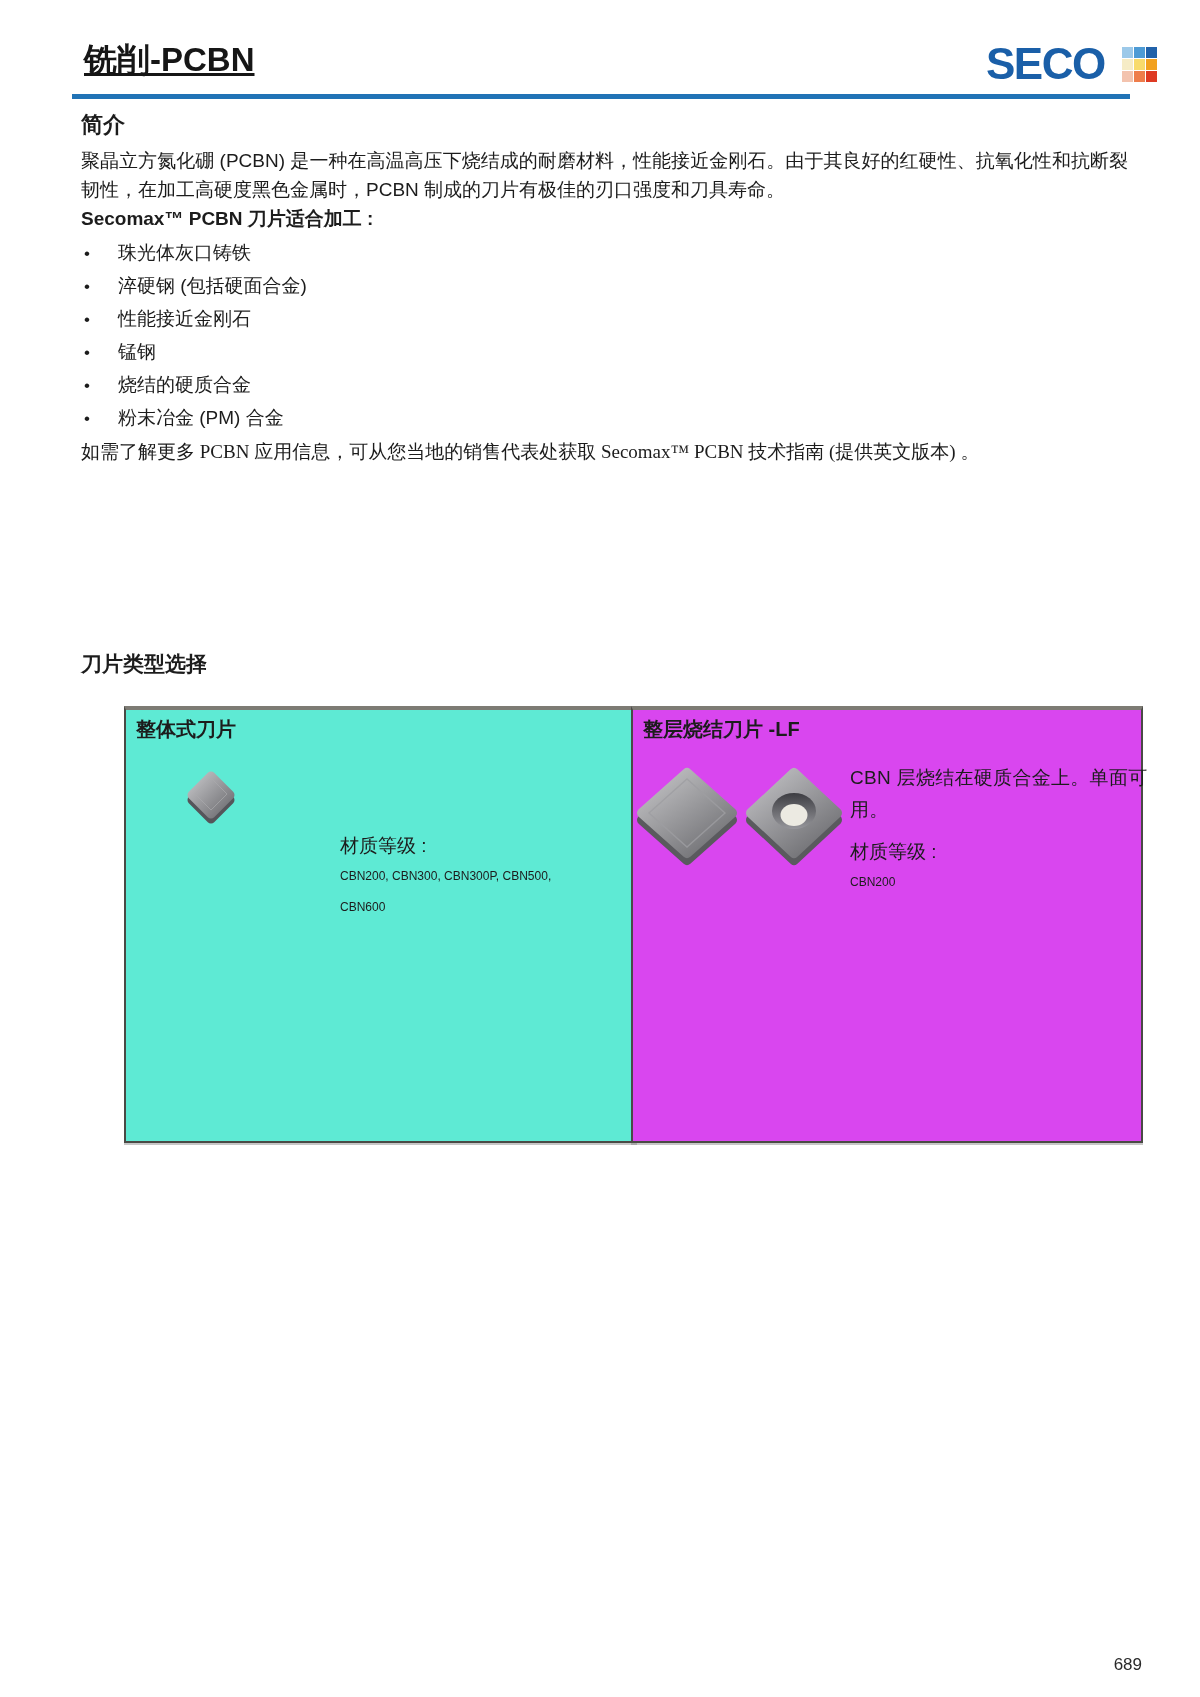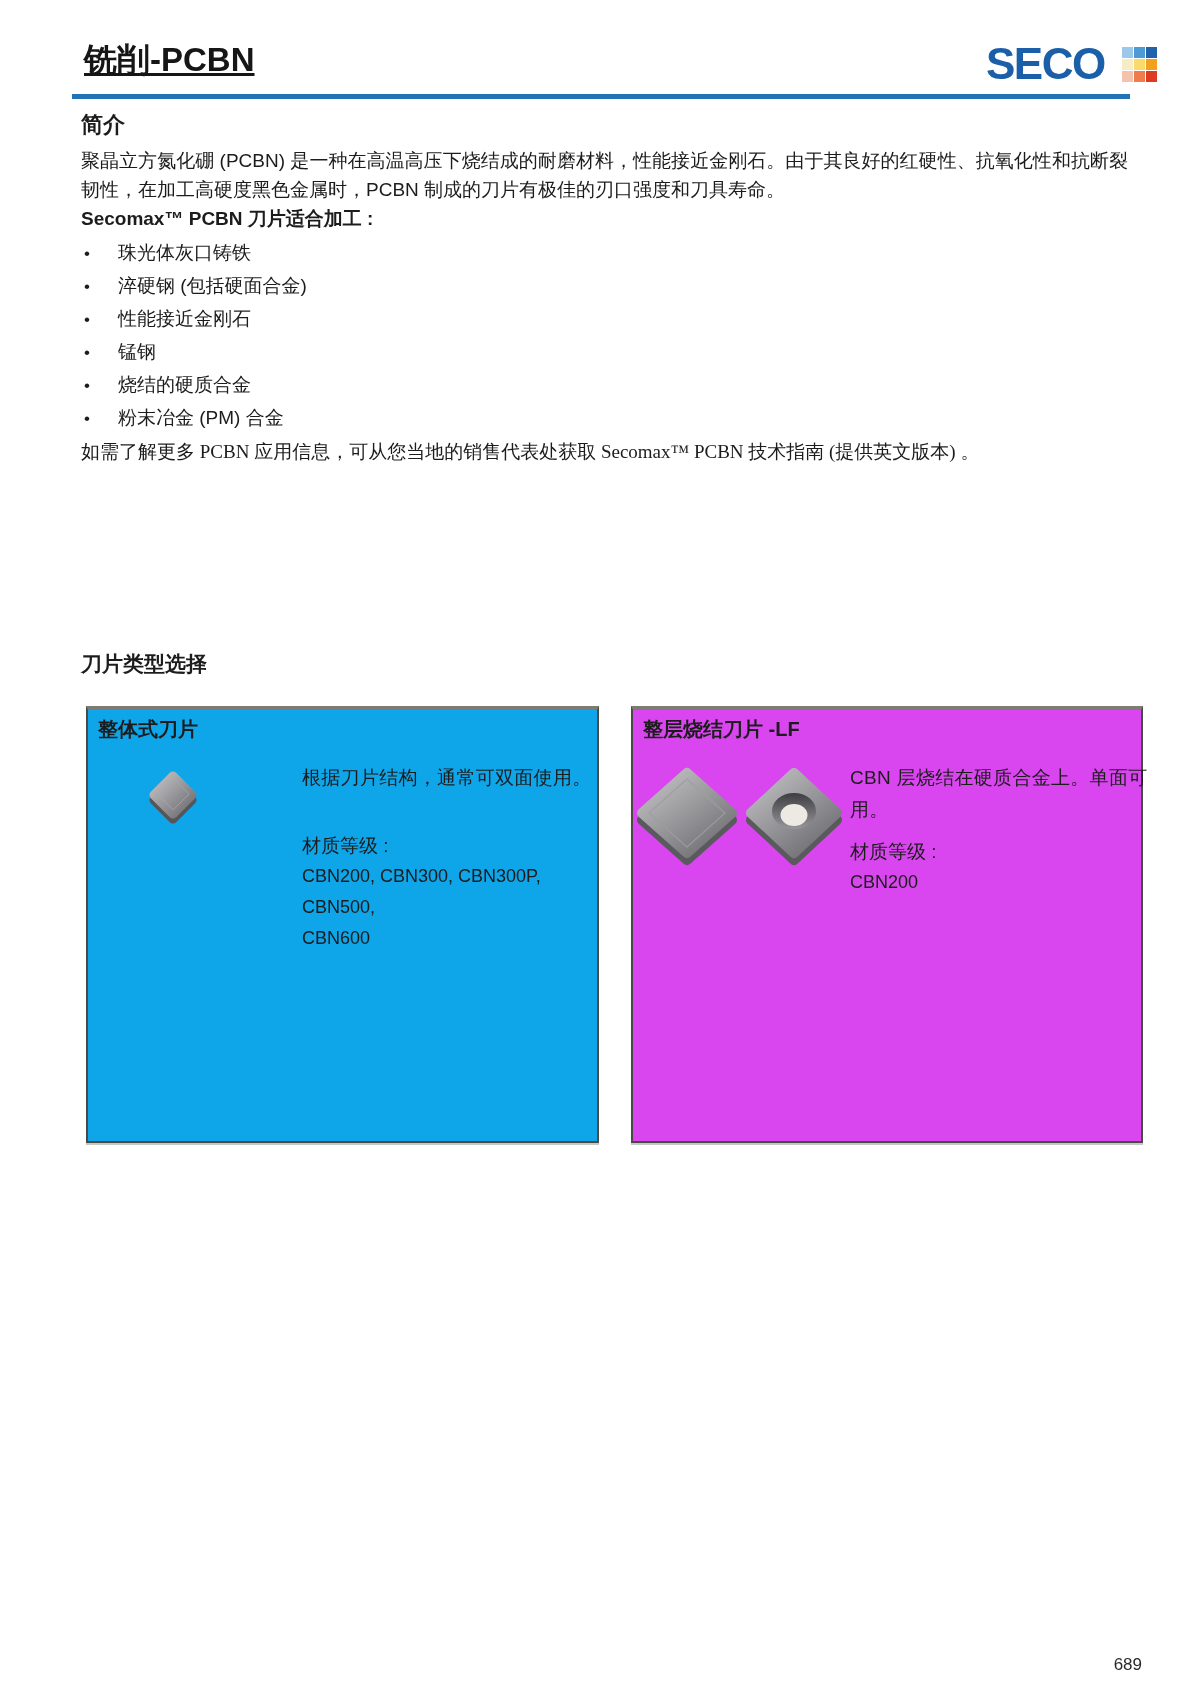--- a/index.html
+++ b/index.html
@@ -29,21 +29,21 @@
   .card{background:#FCF2D2;border:2px solid #4A4A45;border-top:4px solid #7D7B74;box-sizing:border-box;}
   .card-left{left:86px;top:706px;width:513px;height:437px;box-shadow:0 2px 0 rgba(130,130,130,.45);}
   .card-right{left:631px;top:706px;width:512px;height:437px;box-shadow:0 2px 0 rgba(130,130,130,.45);}
   .card-title{left:10px;top:6px;font-size:20px;font-weight:700;}
   .card-desc{font-size:19px;line-height:32px;letter-spacing:.3px;width:300px;}
   .desc-left{left:214px;top:52px;}
   .desc-right{left:217px;top:52px;}
   .card-grades{width:310px;font-size:19px;line-height:31px;}
   .grades-left{left:214px;top:120px;}
   .grades-right{left:217px;top:126px;}
-  .grade-line{font-size:18px;line-height:31px;}
+  .grade-line{font-size:12px;line-height:31px;}
   .insert-small{left:57px;top:56px;}
   .insert-a{left:2px;top:54px;}
   .insert-b{left:112px;top:54px;}
   .page-number{top:1655px;right:58px;font-size:17px;color:#2a2a2a;}
 </style>
 </head>
 <body>
 
 <div class="abs doc-title">铣削-PCBN</div>
 
@@ -85,36 +85,35 @@
   </div>
   <div class="bullet-row">
     <span class="bullet-dot">•</span><span>粉末冶金 (PM) 合金</span>
   </div>
 </div>
 
 <div class="abs note-para">如需了解更多 PCBN 应用信息，可从您当地的销售代表处获取 Secomax™ PCBN 技术指南 (提供英文版本) 。</div>
 
 <div class="abs sel-heading">刀片类型选择</div>
 
-<div class="abs card card-left" style="background-color: #0ea5e9;">
+<div class="abs card card-left" style="background-color: #5eead4; margin-left: 38px;">
   <div class="abs card-title">整体式刀片</div>
 
   <svg class="abs insert-small" width="56" height="62" viewBox="0 0 56 62">
     <defs>
       <linearGradient id="gS" x1="0" y1="0" x2="1" y2="1">
         <stop offset="0" stop-color="#c3c3c6"></stop>
           <stop offset="1" stop-color="#6c6c70"></stop>
       </linearGradient>
     </defs>
     <path d="M28 15 L47 34 L28 53 L9 34 Z" fill="#55555a" stroke="#55555a" stroke-width="9" stroke-linejoin="round"></path>
     <path d="M28 10 L47 29 L28 48 L9 29 Z" fill="url(#gS)" stroke="url(#gS)" stroke-width="9" stroke-linejoin="round"></path>
     <path d="M28 12 L44 28 L28 44 L12 28 Z" fill="none" stroke="#a9a9ad" stroke-width="1" opacity="0.7"></path>
   </svg>
 
-  <div class="abs card-desc desc-left">根据刀片结构，通常可双面使用。</div>
 
   <div class="abs card-grades grades-left">
     <div>材质等级 :</div>
     <div class="grade-line">CBN200, CBN300, CBN300P, CBN500,</div>
     <div class="grade-line">CBN600</div>
   </div>
 </div>
 
 <div class="abs card card-right" style="background-color: #d946ef;">
   <div class="abs card-title">整层烧结刀片 -LF</div>

